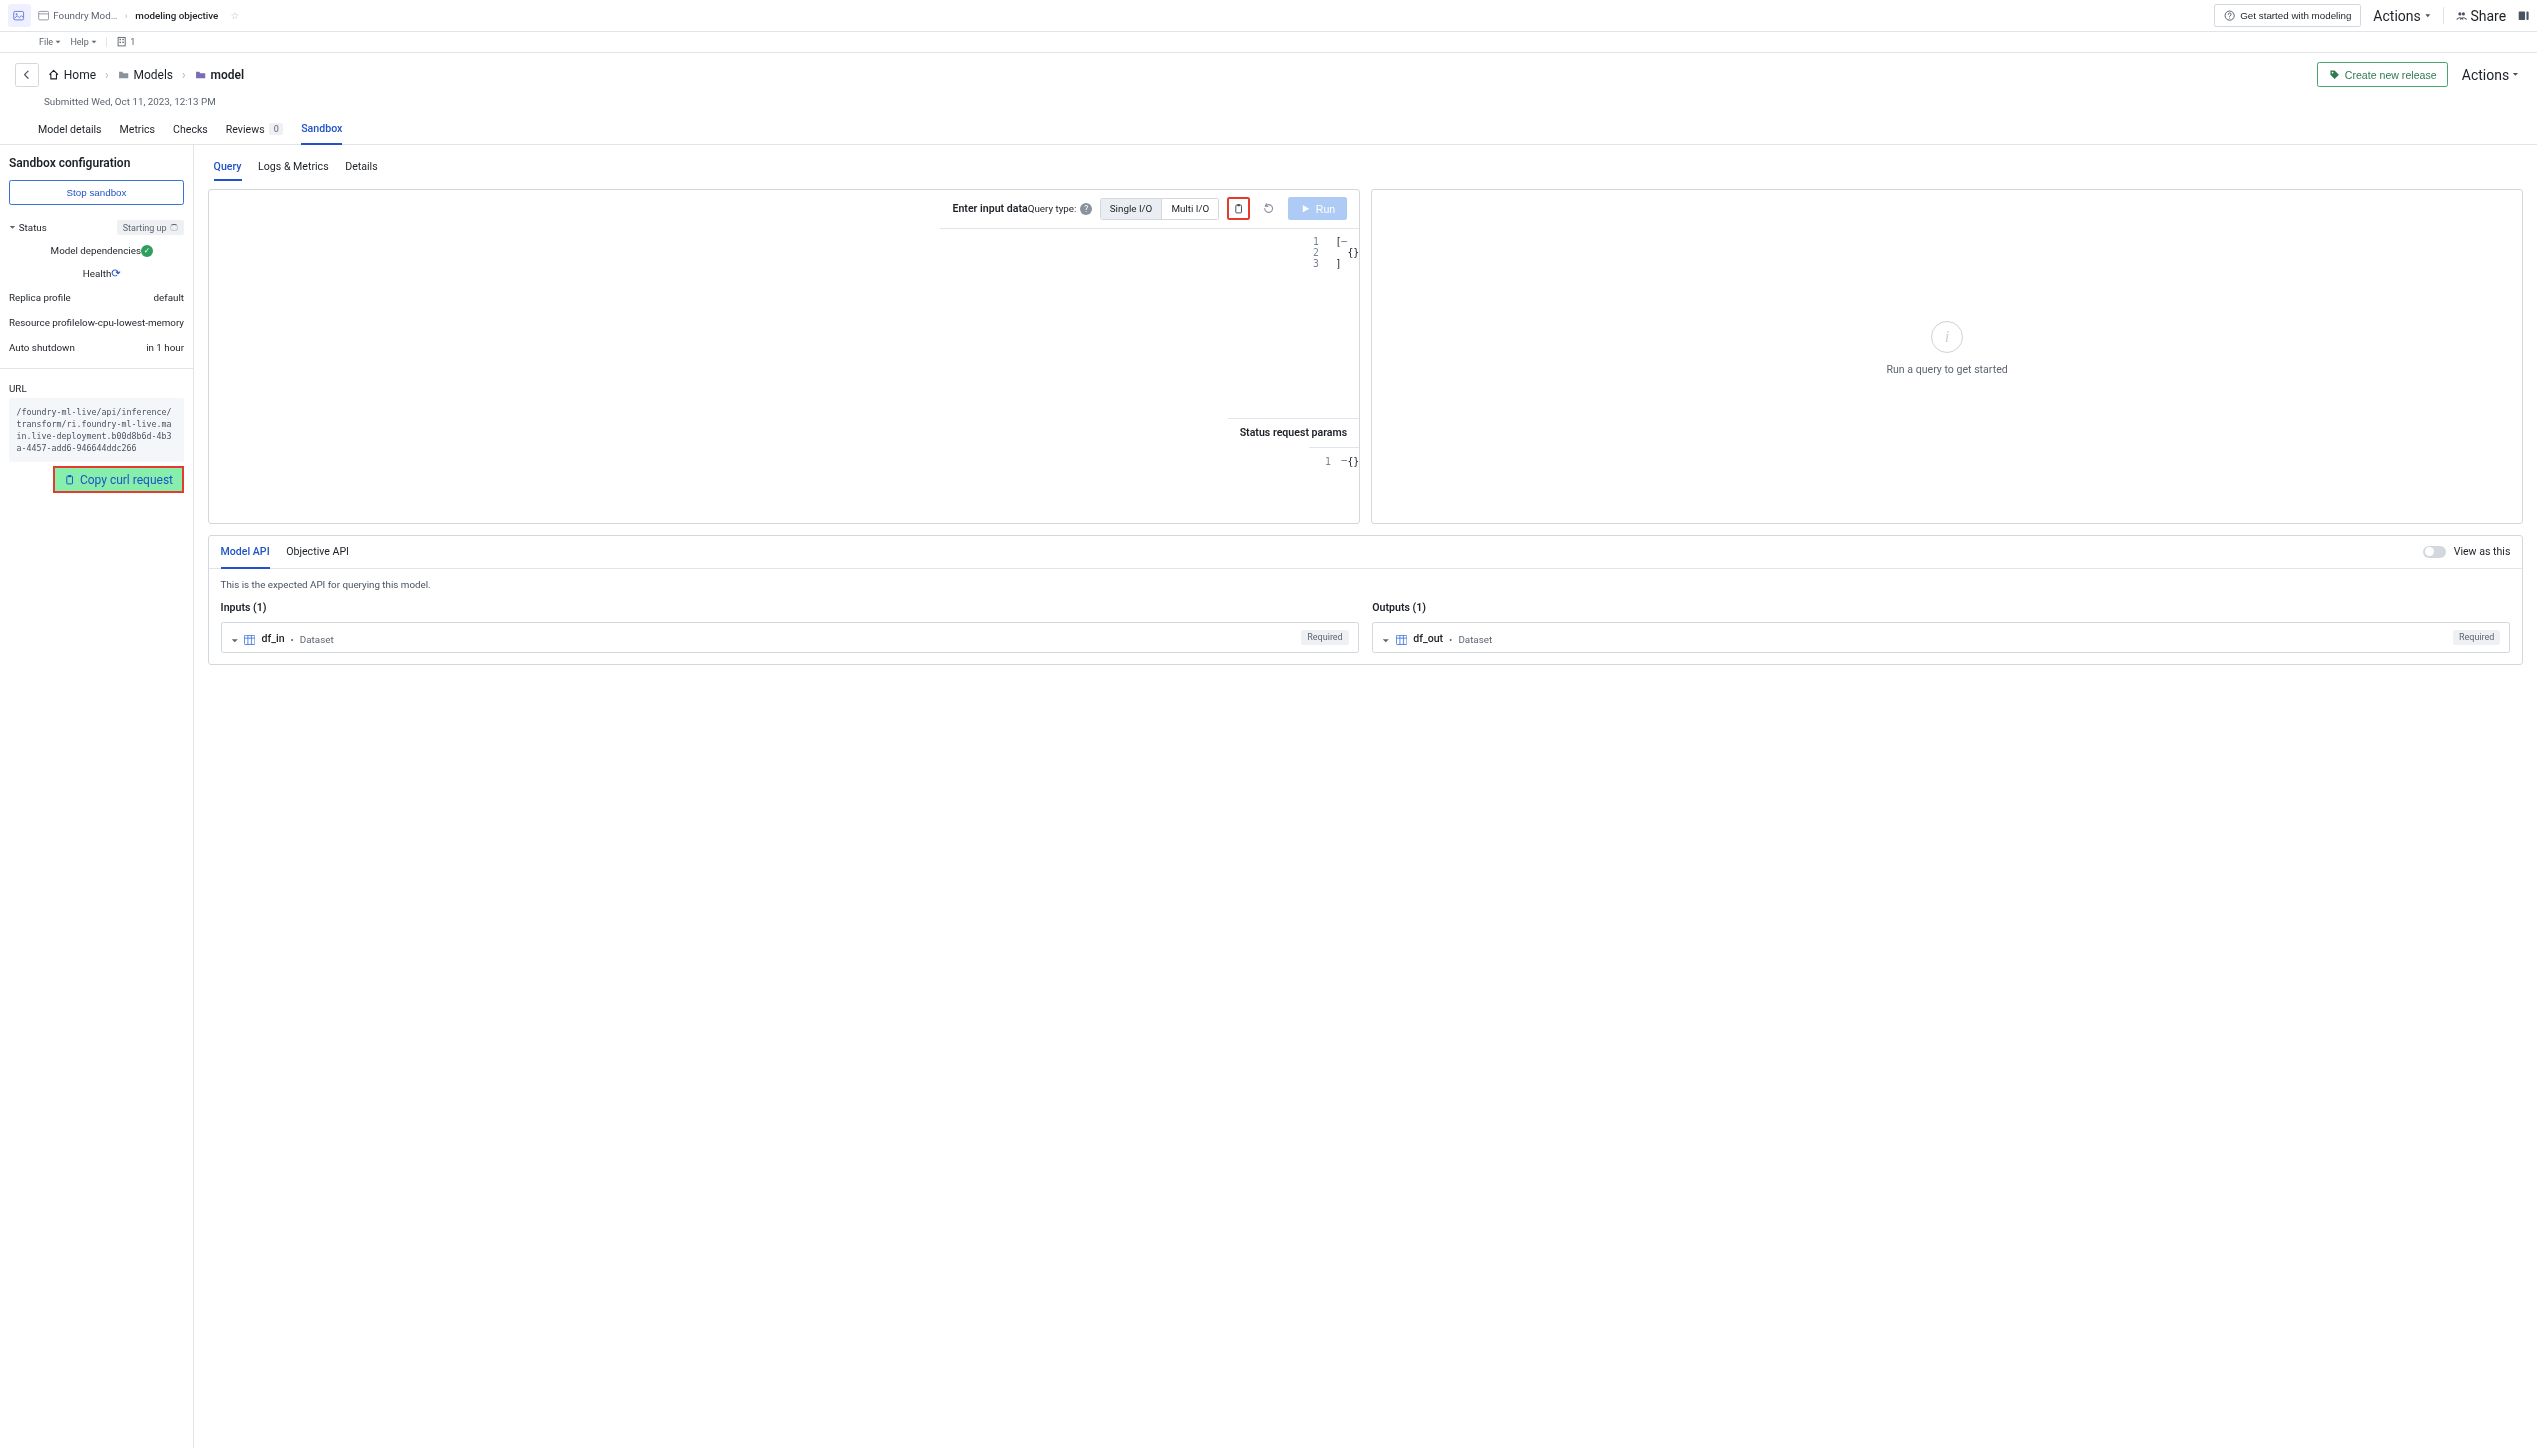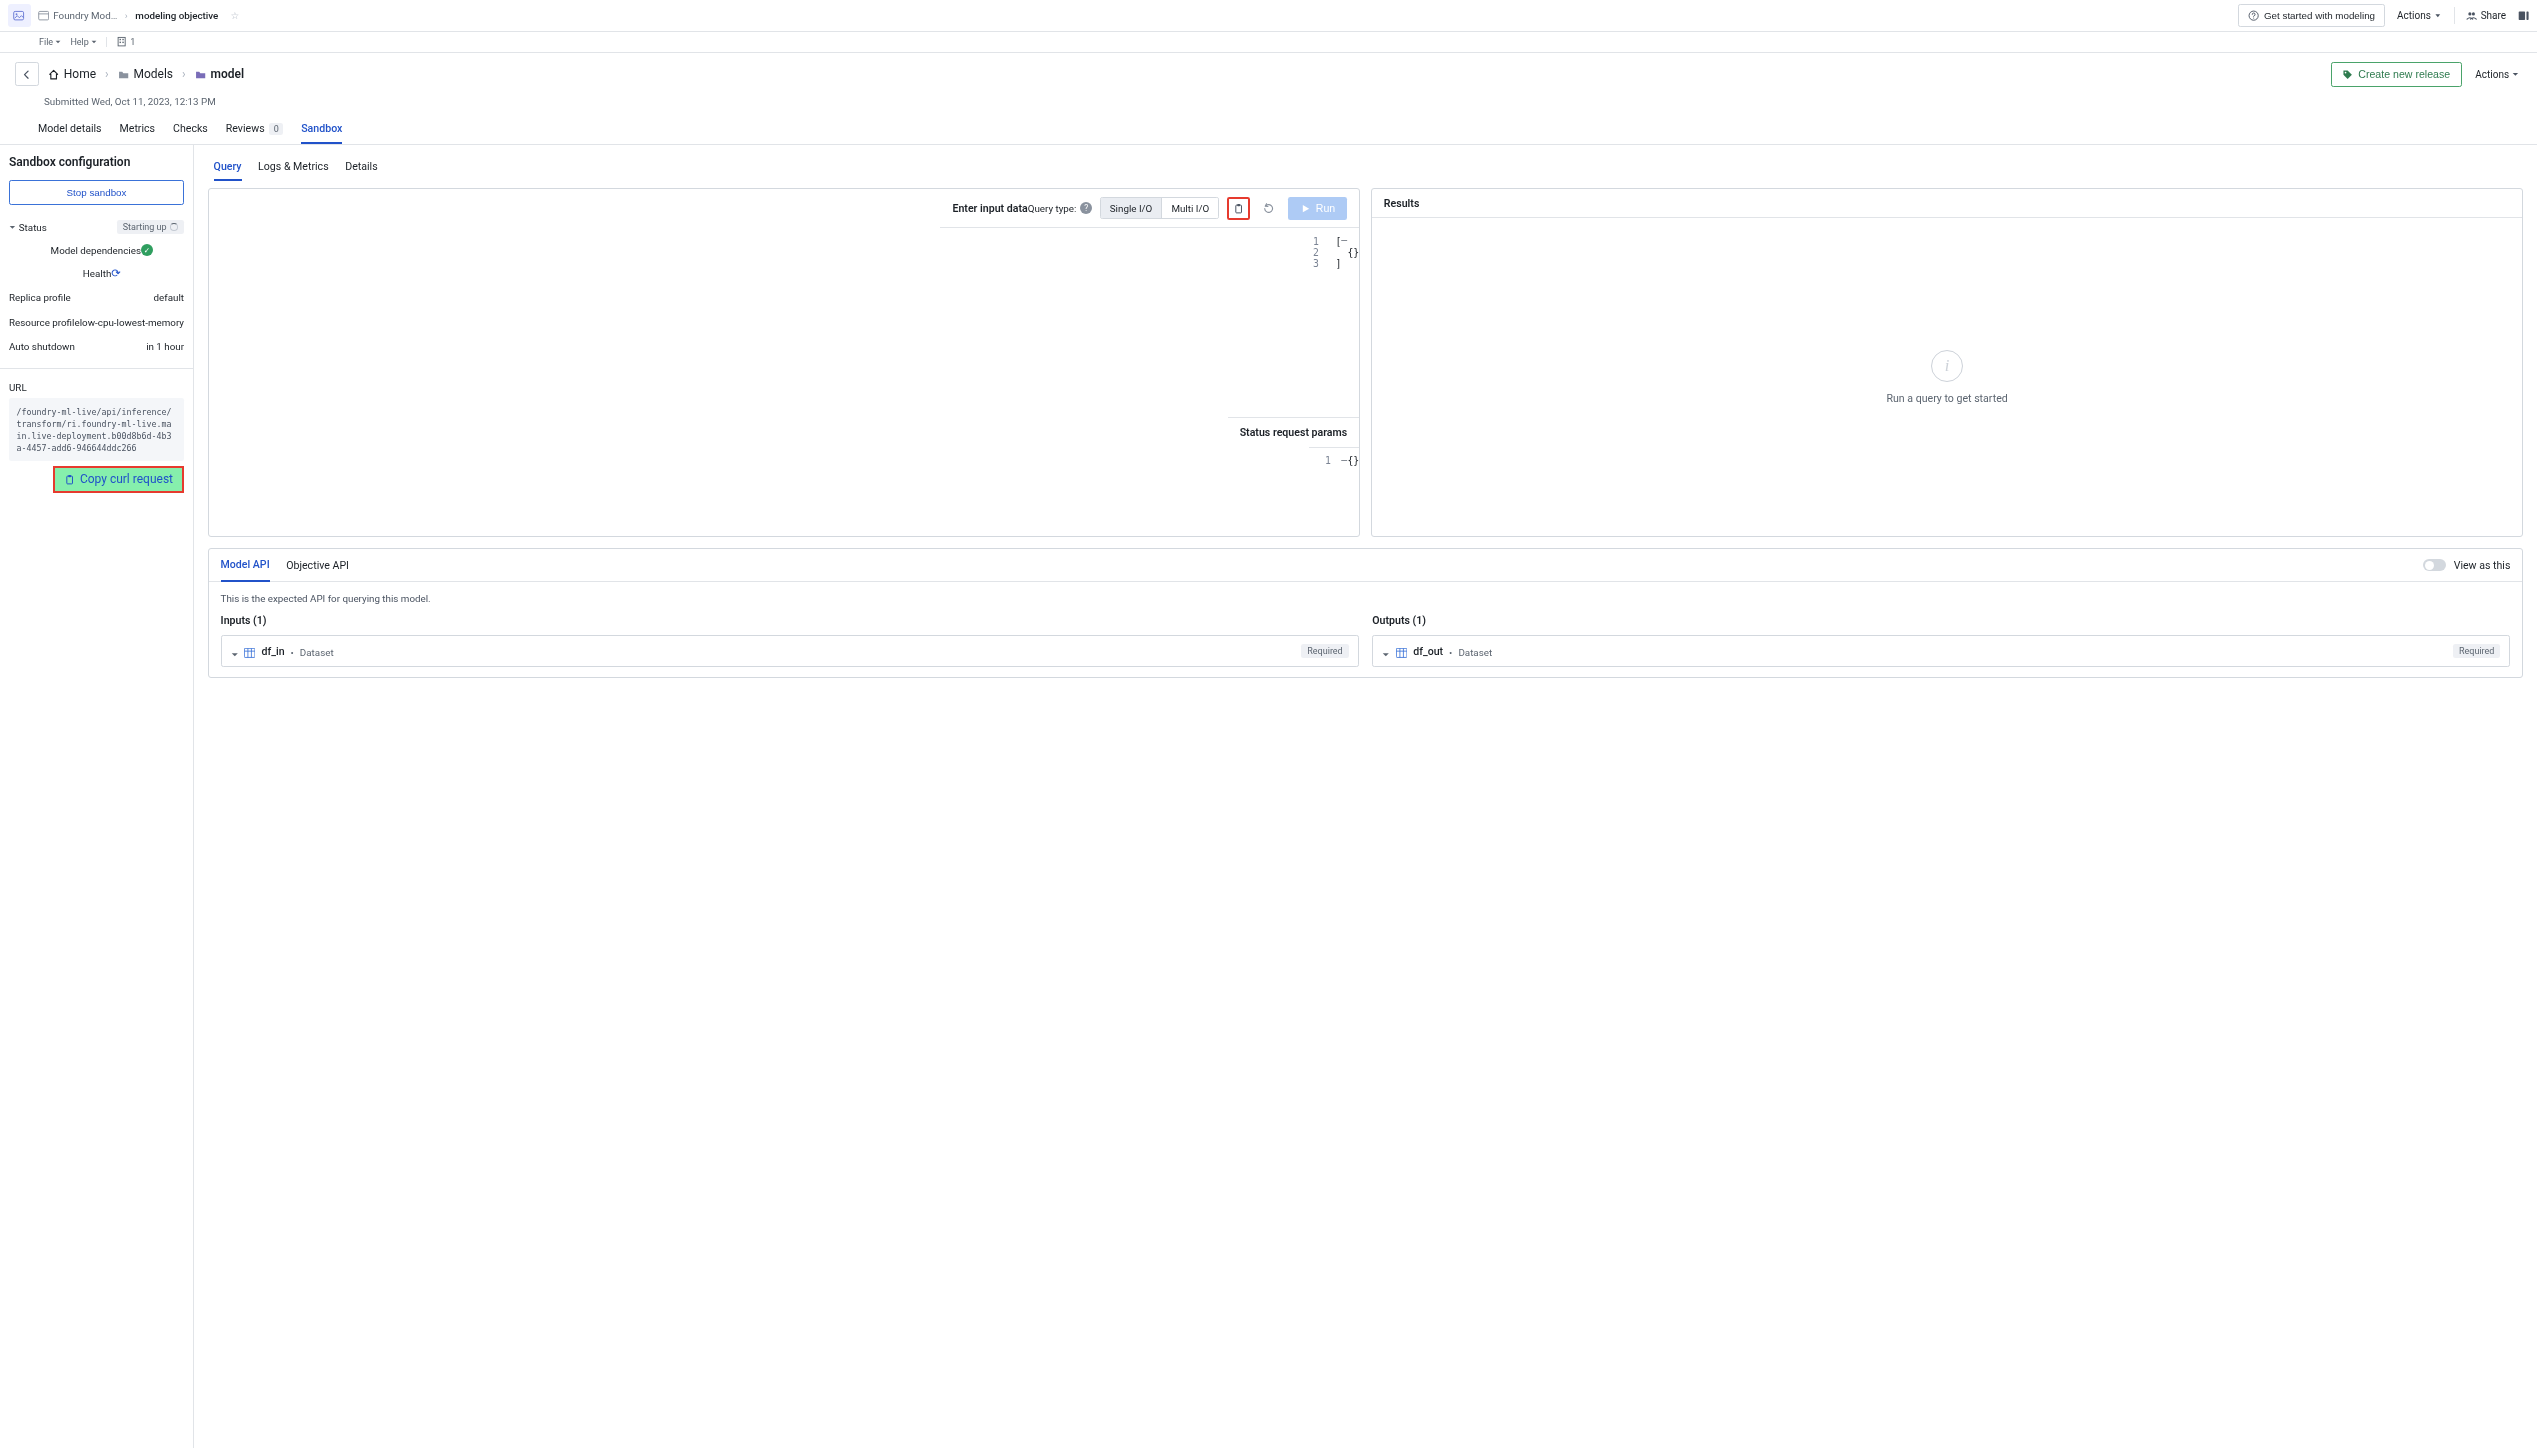--- a/index.html
+++ b/index.html
@@ -8,21 +8,21 @@
 
 .topbar { display: flex; align-items: center; height: 32px; border-bottom: 0.8px solid #e1e4e8; padding: 0 7.6px; }
 .logo { width: 23px; height: 23px; background: #eef0ff; border-radius: 3px; display: flex; align-items: center; justify-content: center; margin-right: 7.6px; }
 .breadcrumb-top { display: flex; align-items: center; gap: 7.6px; font-size: 9.8px; color: #5c6570; }
 .breadcrumb-top .crumb { display: flex; align-items: center; gap: 3.8px; }
 .breadcrumb-top .crumb.active { color: #1c2127; font-weight: 500; }
 .breadcrumb-top .chev { color: #abb3bf; }
 .star-icon-top { color: #abb3bf; margin-left: 4.5px; }
 .topbar-right { margin-left: auto; display: flex; align-items: center; gap: 9px; }
 .btn-outline { display: flex; align-items: center; gap: 4.5px; border: 0.8px solid #d3d8de; border-radius: 2.3px; padding: 4.5px 9px; background: #fff; cursor: pointer; font-size: 9.8px; color: #1c2127; }
-.menu-text { display: flex; align-items: center; gap: 3px; cursor: pointer; font-size: 10px; color: #1c2127; padding: 4.5px 3px; }
+.menu-text { display: flex; align-items: center; gap: 3px; cursor: pointer; font-size: 14px; color: #1c2127; padding: 4.5px 3px; }
 .vdiv { width: 0.8px; height: 16.6px; background: #e1e4e8; }
 
 .topbar2 { display: flex; align-items: center; height: 21px; padding: 0 9px 0 39px; font-size: 9px; color: #5c6570; gap: 9px; border-bottom: 0.8px solid #e1e4e8; }
 .topbar2 .menu-item { display: flex; align-items: center; gap: 2.3px; cursor: pointer; }
 .user-count { display: flex; align-items: center; gap: 3px; }
 
 
 .breadrow { display: flex; align-items: center; padding: 9px 15px; }
 .back-btn { width: 24px; height: 24px; border: 0.8px solid #d3d8de; border-radius: 2.3px; display: flex; align-items: center; justify-content: center; margin-right: 9px; cursor: pointer; }
 .breadrow-crumbs { display: flex; align-items: center; gap: 9px; font-size: 12px; }
@@ -377,23 +377,20 @@
         <div class="editor editor-small" style="border-top:0.8px solid #e1e4e8">
           <span class="minus">—</span>
           <div class="editor-line">
               <span class="line-no">1</span>
               <span class="line-content">{}</span>
             </div>
         </div>
       </div>
 
       <div class="panel-right card">
-        <div class="card-head">
-          <div class="title">Results</div>
-        </div>
         <div class="results-body">
           <div class="info-circle">i</div>
           <div>Run a query to get started</div>
         </div>
       </div>
     </div>
 
     <div class="card api-card">
       <div class="api-tabs">
         <div class="api-tab active">Model API</div>

